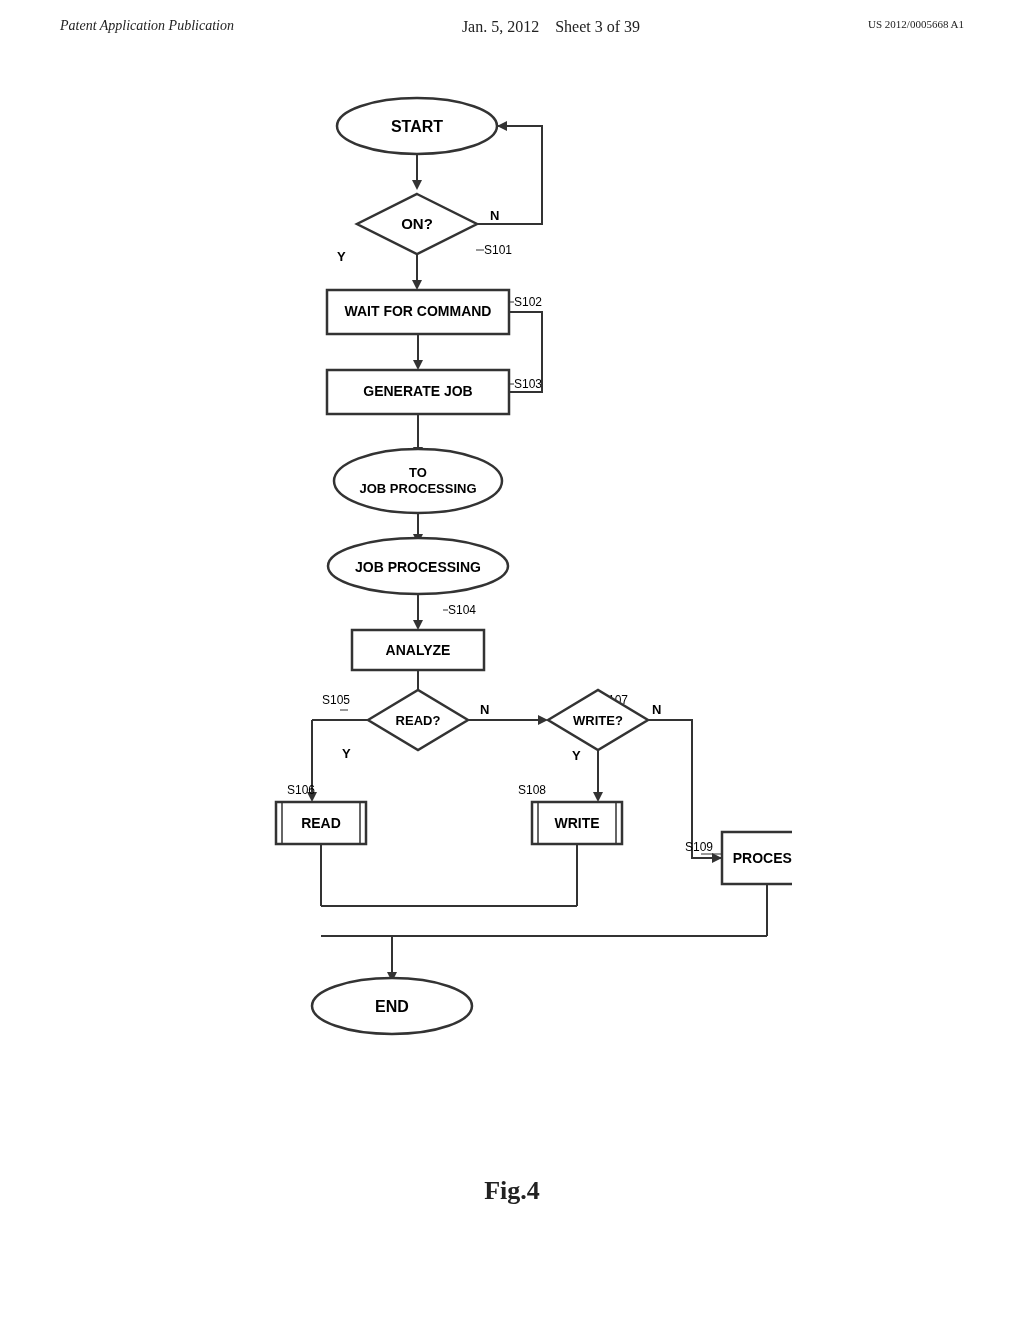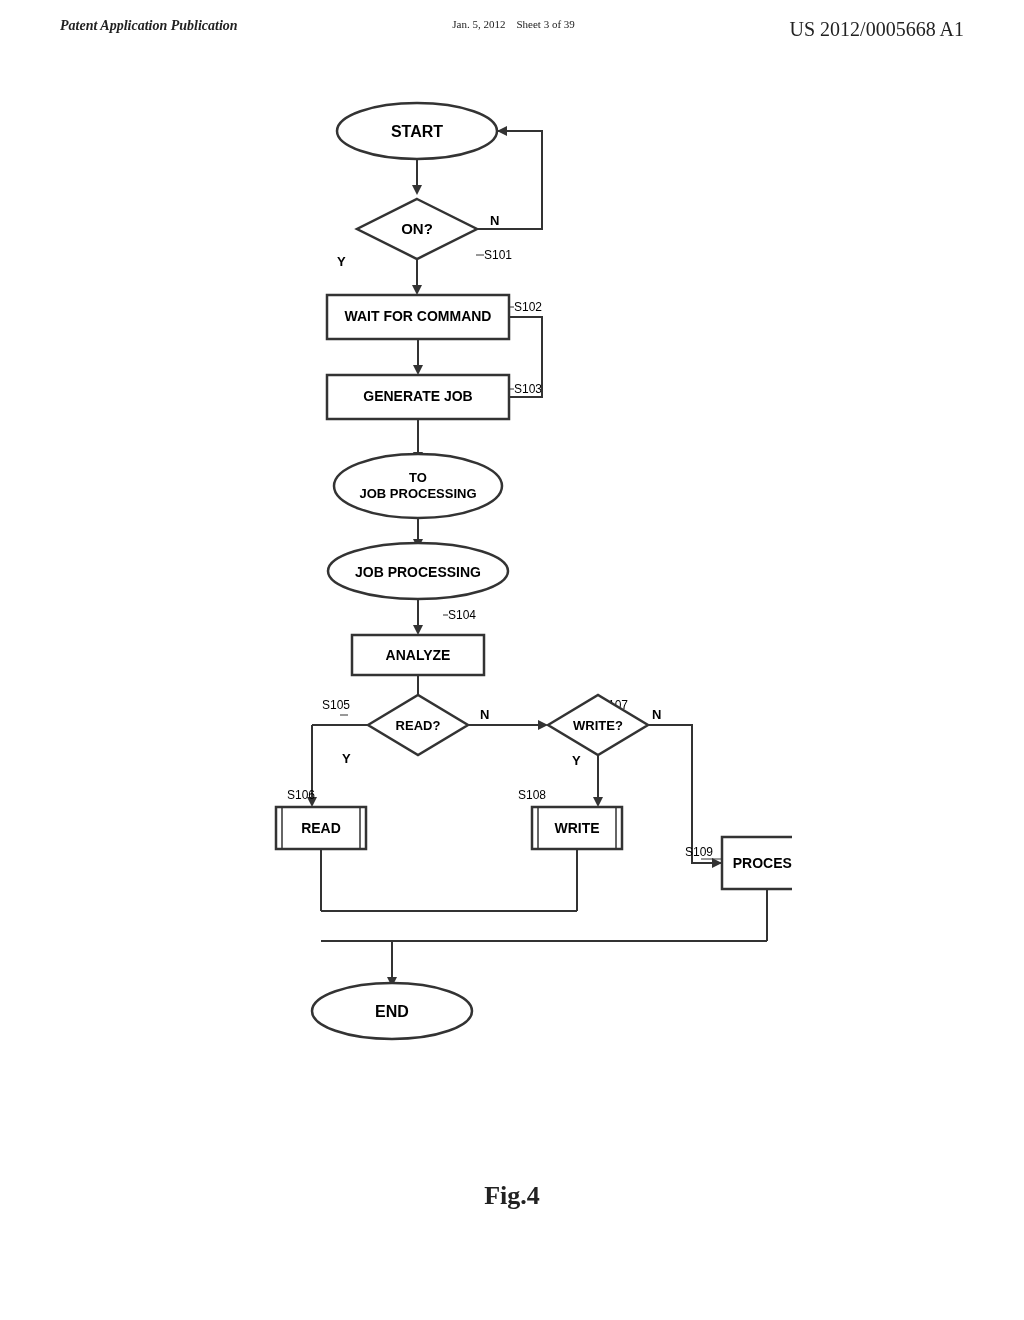--- a/index.html
+++ b/index.html
@@ -13,23 +13,23 @@
     }
 
     
     .header {
       display: flex;
       justify-content: space-between;
       padding: 18px 60px 10px 60px;
       font-size: 14px;
       color: #222;
     }
-    .header-left { font-style: italic; font-weight: bold; font-size: 14px; }
-    .header-center { font-size: 11px; text-align: right; }
-    .header-right { font-size: 20px; }
+    .header-left { font-style: italic; font-weight: normal; font-size: 14px; }
+    .header-center { font-size: 16px; text-align: right; }
+    .header-right { font-size: 11px; }
 
     
     .diagram-area {
       position: relative;
       width: 100%;
       height: 1180px;
       margin-top: 10px;
     }
 
     

